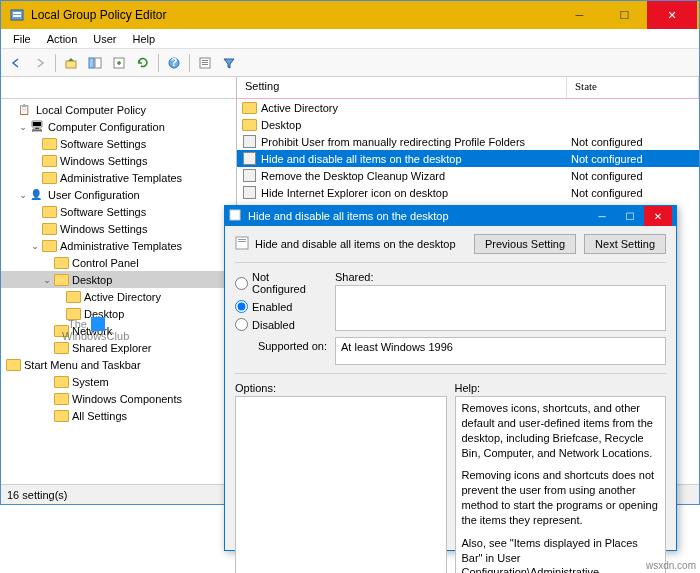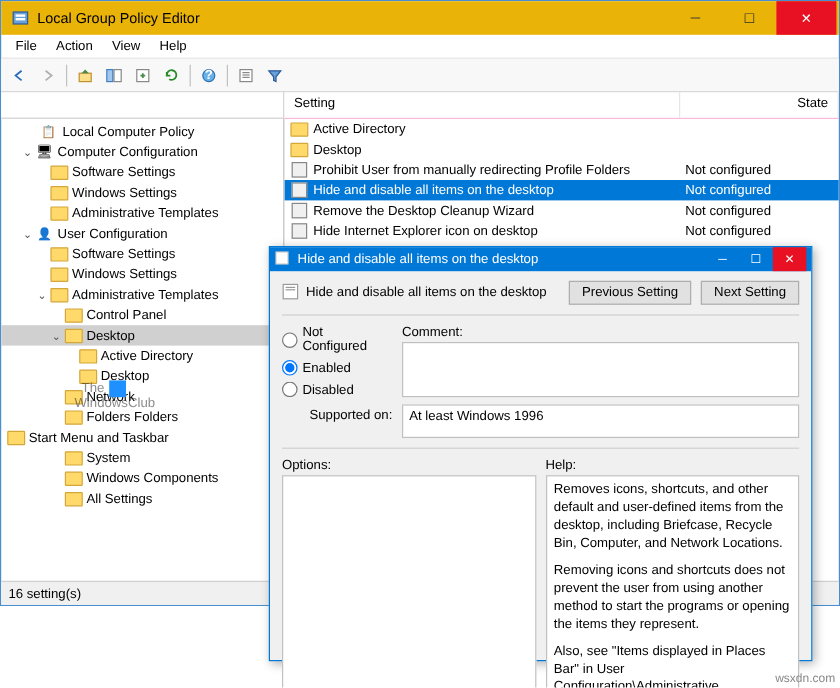--- a/index.html
+++ b/index.html
@@ -32,21 +32,21 @@
     .node-icon { width: 16px; height: 14px; margin-right: 3px; display: inline-flex; align-items: center; justify-content: center; }
     .folder-ico::before { content: ""; display: block; width: 13px; height: 10px; background: #ffd96a; border: 1px solid #d4a838; border-radius: 1px; }
     .comp-ico::before { content: "🖥"; font-size: 11px; }
     .user-ico::before { content: "👤"; font-size: 10px; }
     .policy-ico::before { content: "📋"; font-size: 10px; }
     
     .list-panel { flex: 1; display: flex; flex-direction: column; }
     .list-header { height: 22px; display: flex; border-bottom: 1px solid #f9a8d4; }
     .col-header { padding: 3px 8px; border-right: 1px solid #e0e0e0; background: #fff; }
     .col-setting { width: 330px; }
-    .col-state { flex: 1; text-align: right; }
+    .col-state { flex: 1; text-align: left; font-family: Liberation Serif, serif; }
     .list-body { flex: 1; overflow: auto; }
     .list-row { display: flex; height: 17px; align-items: center; cursor: default; }
     .list-row.selected { background: #0078d7; color: #fff; }
     .cell-setting { width: 330px; display: flex; align-items: center; padding-left: 4px; }
     .cell-state { flex: 1; padding-left: 4px; }
     .row-icon { width: 16px; height: 14px; margin-right: 4px; display: inline-flex; align-items: center; justify-content: center; }
     .setting-ico::before { content: ""; width: 11px; height: 11px; border: 1px solid #888; background: #f0f0f0; display: block; }
     
     .statusbar { height: 20px; border-top: 1px solid #d0d0d0; padding: 2px 6px; display: flex; align-items: center; background: #f0f0f0; }
     
@@ -104,21 +104,21 @@
     <div class="titlebar-btns">
       <div class="titlebar-btn min">─</div>
       <div class="titlebar-btn max">☐</div>
       <div class="titlebar-btn close">✕</div>
     </div>
   </div>
 
   <div class="menubar">
     <span class="menu-item">File</span>
     <span class="menu-item">Action</span>
-    <span class="menu-item">View</span>
+    <span class="menu-item">User</span>
     <span class="menu-item">Help</span>
   </div>
 
   <div class="toolbar">
     <div class="tool-btn">
         <svg width="12" height="12">
           <path d="M8 2 L3 6 L8 10" fill="none" stroke="#2a6ac0" stroke-width="1.5"></path>
         </svg>
       </div>
     <div class="tool-btn">
@@ -171,21 +171,21 @@
         <svg width="14" height="14">
           <path d="M2 3 L12 3 L8 8 L8 12 L6 11 L6 8 Z" fill="#6aa0d8" stroke="#2a5a9a"></path>
         </svg>
       </div>
   </div>
 
   <div class="content">
     <div class="tree-panel">
       <div class="tree-header"></div>
       <div class="tree">
-        <div class="tree-node" style="padding-left:20px">
+        <div class="tree-node" style="padding-left:4px">
             <span class="expander"></span>
             <span class="node-icon policy-ico"></span>
             <span>Local Computer Policy</span>
           </div>
         <div class="tree-node" style="padding-left:16px">
             <span class="expander">⌄</span>
             <span class="node-icon comp-ico"></span>
             <span>Computer Configuration</span>
           </div>
         <div class="tree-node" style="padding-left:40px">
@@ -234,21 +234,21 @@
         <div class="tree-node" style="padding-left:64px">
             <span class="node-icon folder-ico"></span>
             <span>Desktop</span>
           </div>
         <div class="tree-node" style="padding-left:52px">
             <span class="node-icon folder-ico"></span>
             <span>Network</span>
           </div>
         <div class="tree-node" style="padding-left:52px">
             <span class="node-icon folder-ico"></span>
-            <span>Folders Folders</span>
+            <span>Shared Explorer</span>
           </div>
         <div class="tree-node" style="">
             <span class="node-icon folder-ico"></span>
             <span>Start Menu and Taskbar</span>
           </div>
         <div class="tree-node" style="padding-left:52px">
             <span class="node-icon folder-ico"></span>
             <span>System</span>
           </div>
         <div class="tree-node" style="padding-left:52px">
@@ -354,21 +354,21 @@
         <label class="dlg-radio">
             <input type="radio" name="state" checked="" style="">
             <span>Enabled</span>
           </label>
         <label class="dlg-radio">
             <input type="radio" name="state" style="">
             <span>Disabled</span>
           </label>
       </div>
       <div class="dlg-comment-area">
-        <span class="dlg-label">Comment:</span>
+        <span class="dlg-label">Shared:</span>
         <textarea style=""></textarea>
       </div>
     </div>
     <div class="dlg-supported-row">
       <span class="dlg-supported-label">Supported on:</span>
       <div class="dlg-supported-box">At least Windows 1996</div>
     </div>
     <div class="dlg-sep"></div>
     <div class="dlg-lower">
       <div class="dlg-options">

